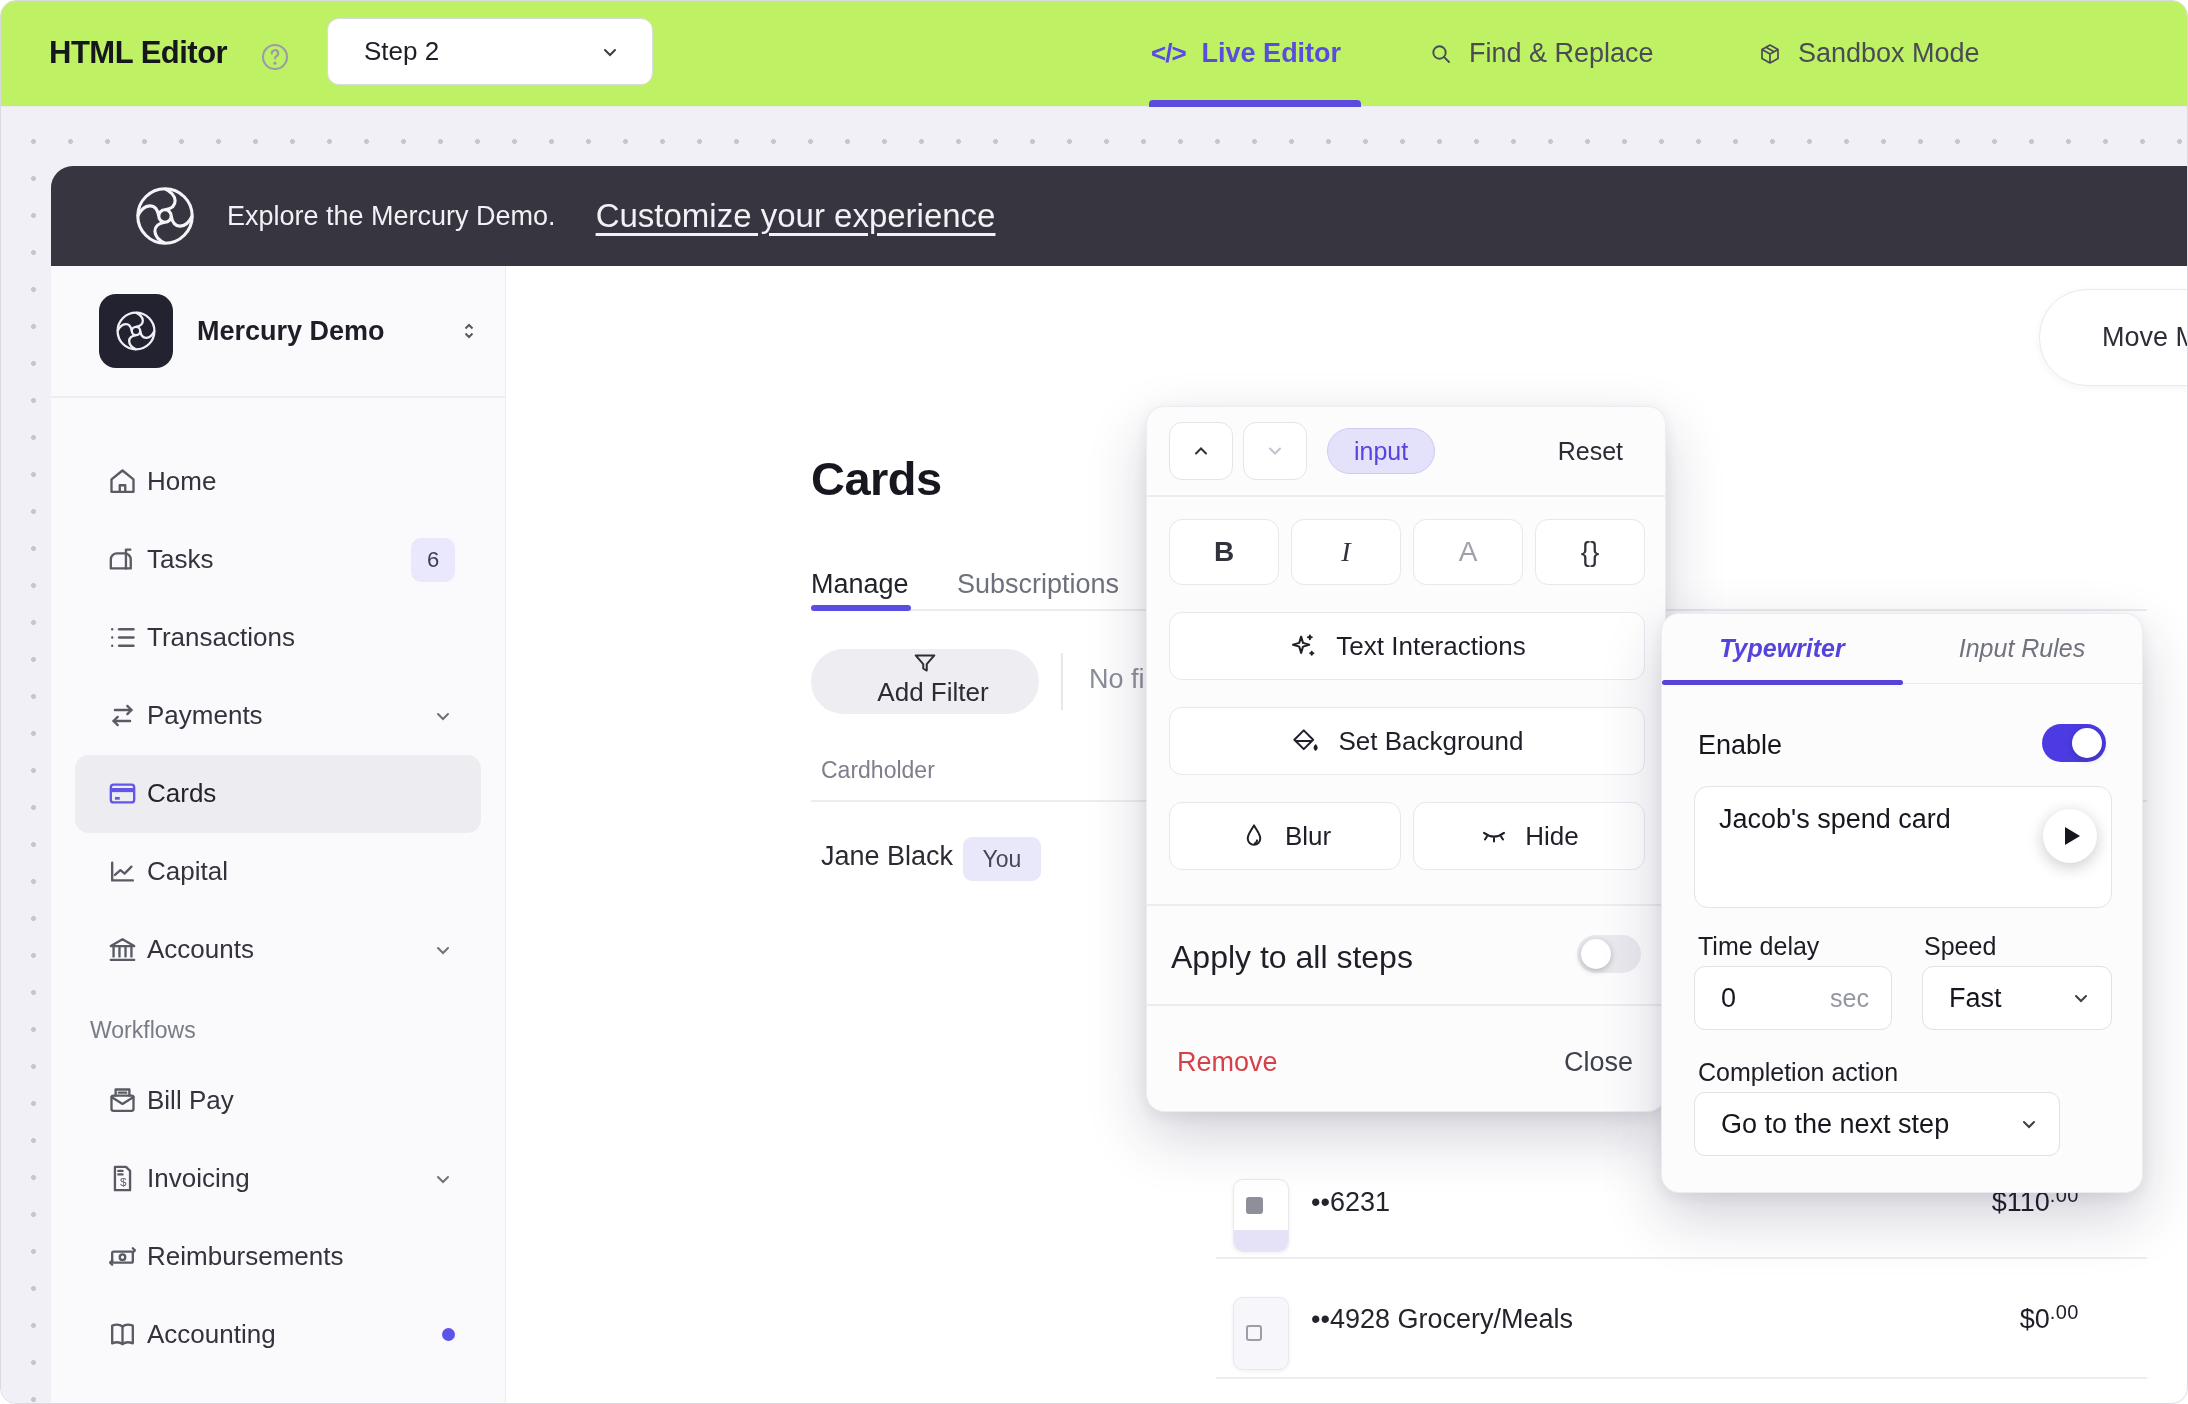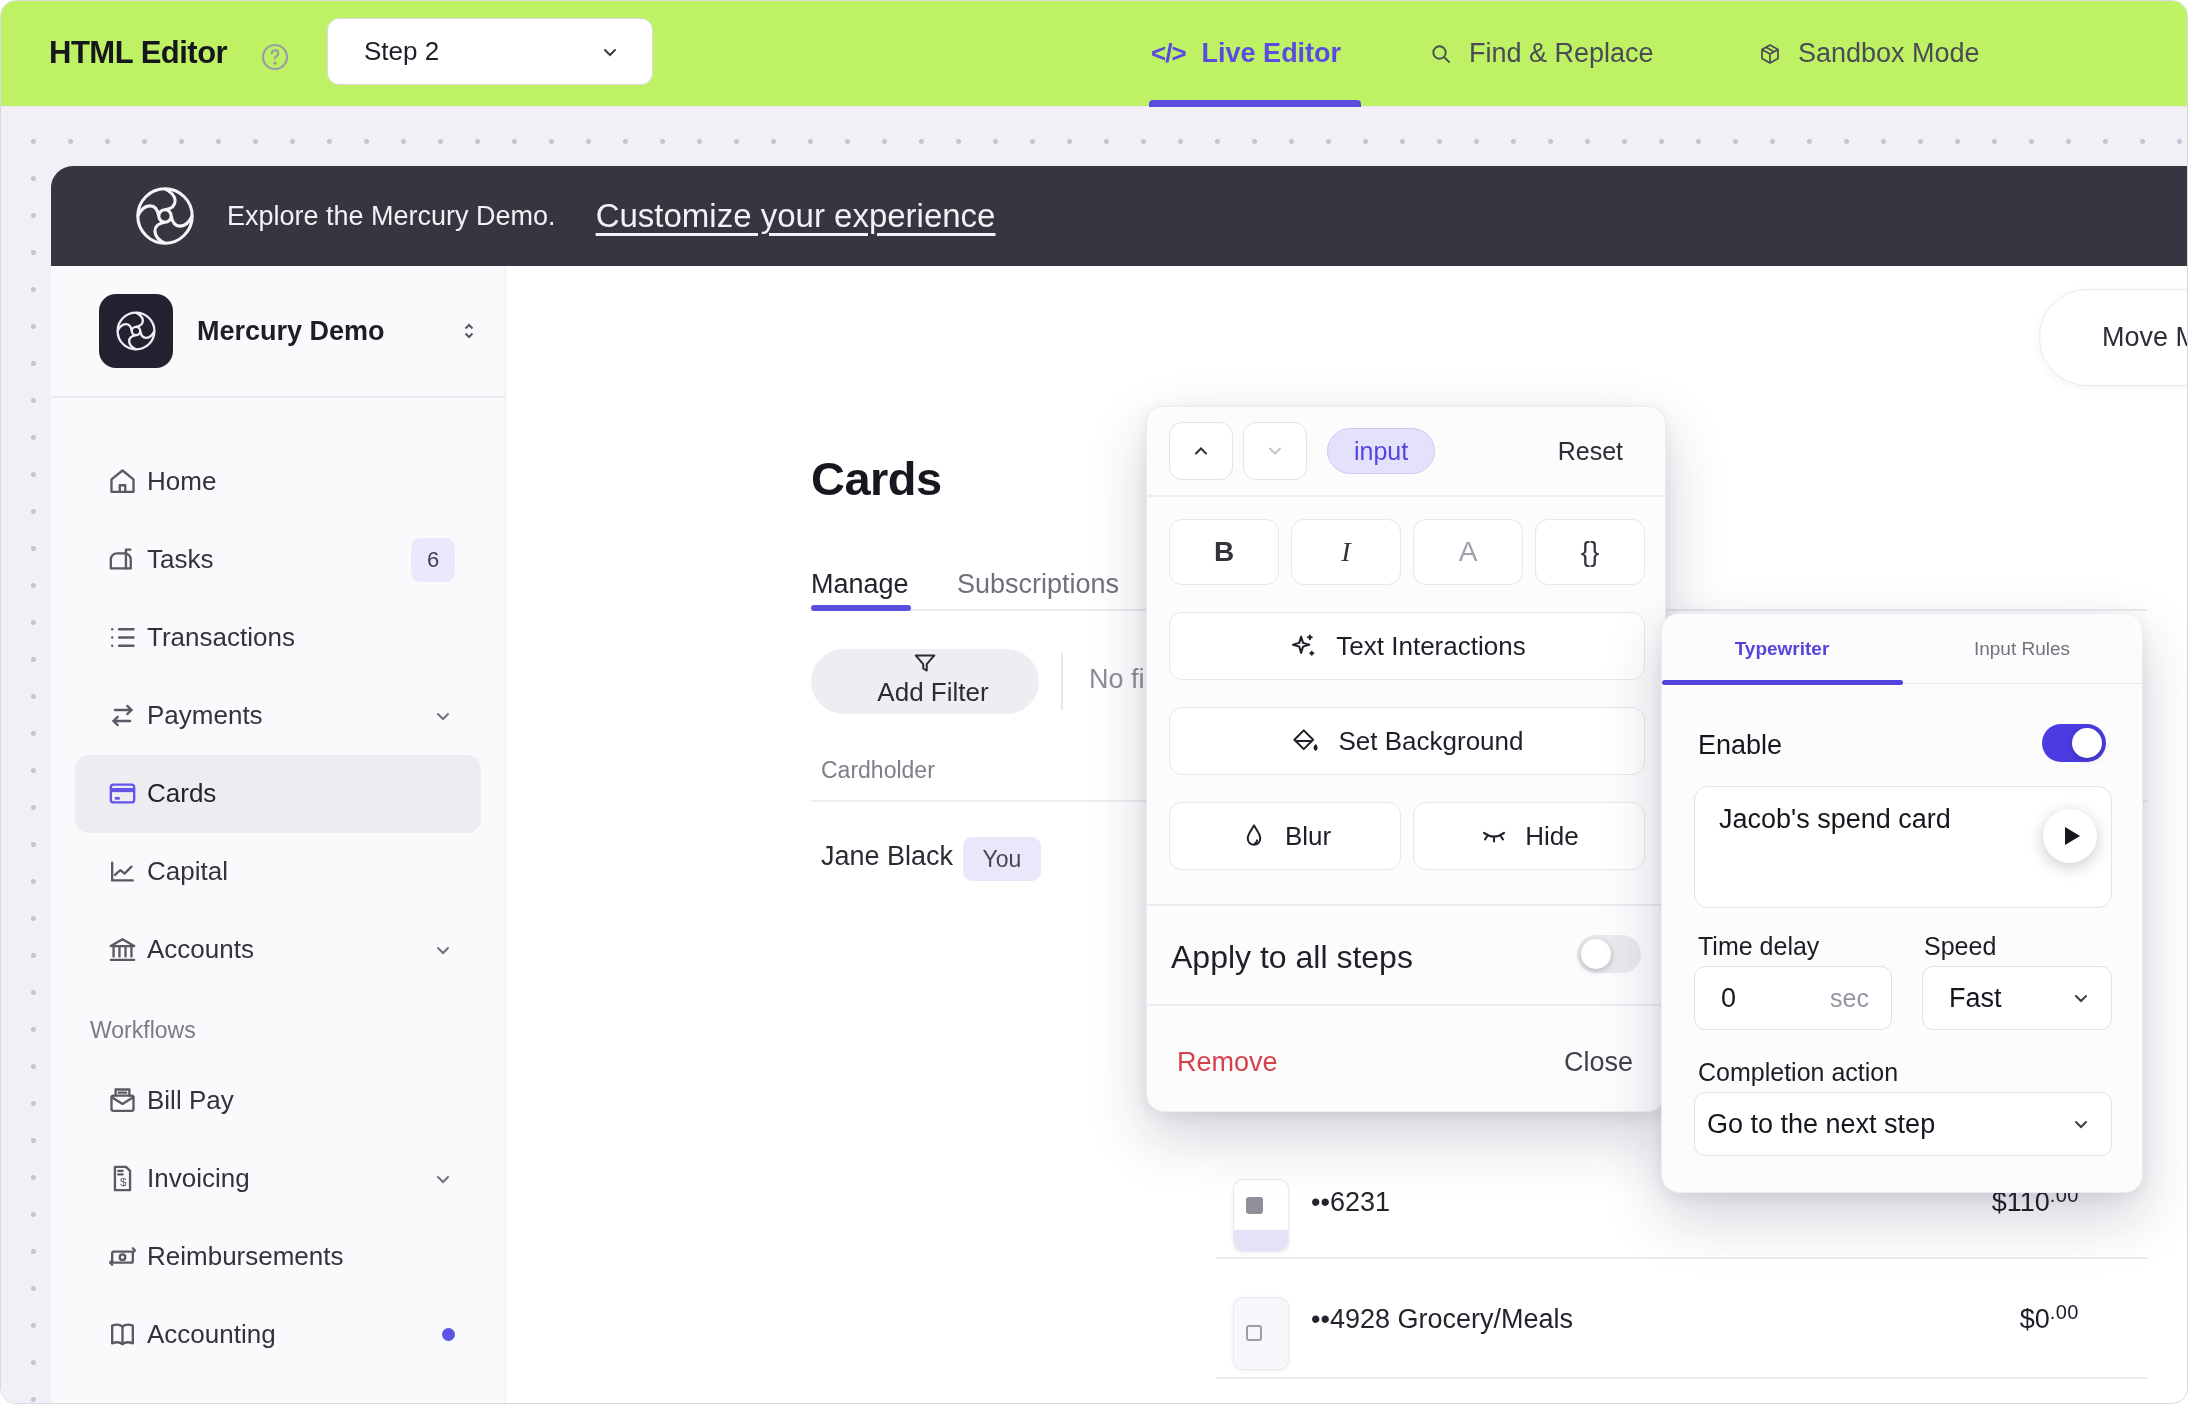--- a/index.html
+++ b/index.html
@@ -120,21 +120,21 @@
   .toggle.on { background:#4c3be2; }
   .knob { position:absolute; top:4px; width:30px; height:30px; border-radius:50%; background:#fff; box-shadow:0 2px 6px rgba(20,20,40,.25); }
   .toggle.off .knob { left:4px; }
   .toggle.on .knob { right:4px; }
   .remove-lbl { position:absolute; left:30px; top:640px; font-size:27px; font-weight:500; color:#d6404a; cursor:pointer; }
   .close-lbl { position:absolute; right:32px; top:640px; font-size:27px; font-weight:500; color:#3f414c; cursor:pointer; }
 
   
   .tw-panel { position:absolute; left:1660px; top:612px; width:482px; height:580px; z-index:50; }
   .tw-tabs { position:absolute; left:0; top:0; width:100%; height:70px; border-bottom:1.5px solid #e9e9ee; display:flex; }
-  .tw-tab { flex:1; display:flex; align-items:center; justify-content:center; font-size:19px; cursor:pointer; }
+  .tw-tab { flex:1; display:flex; align-items:center; justify-content:center; font-size:25px; cursor:pointer;font-style:italic; }
   .tw-tab.active { color:#5544dc; font-weight:600; }
   .tw-tab.idle { color:#70727e; font-weight:500; }
   .tw-underline { position:absolute; left:0; top:66px; width:241px; height:5px; background:#5544dc; border-radius:3px; }
   .enable-lbl { position:absolute; left:36px; top:116px; font-size:27px; font-weight:500; color:#15161e; }
   .tw-toggle { position:absolute; right:36px; top:110px; }
   .tw-textarea { position:absolute; left:32px; top:172px; width:418px; height:122px; background:#fff; border:1.5px solid #e4e4ea; border-radius:14px; cursor:text; }
   .tw-text { position:absolute; left:24px; top:17px; font-size:27px; color:#17181f; }
   .tw-play { position:absolute; right:14px; top:22px; width:54px; height:54px; border-radius:50%; background:#fff; box-shadow:0 4px 16px rgba(20,20,40,.22); display:flex; align-items:center; justify-content:center; cursor:pointer; }
   .tri-dark { width:0; height:0; border-left:15px solid #15161e; border-top:9px solid transparent; border-bottom:9px solid transparent; margin-left:4px; }
   .fld-lbl { position:absolute; font-size:25px; font-weight:500; color:#1b1c24; }
@@ -434,21 +434,21 @@
       <span>0</span>
       <span class="unit">sec</span>
     </div>
     <div class="fld" style="left:260px; top:352px; width:190px; height:64px; padding:0 18px 0 26px;">
       <span>Fast</span>
       <svg class="chev" viewBox="0 0 24 24" fill="none" stroke="currentColor" stroke-width="2" stroke-linecap="round">
           <path d="M7 10 L12 15 L17 10"></path>
         </svg>
     </div>
     <div class="fld-lbl" style="left:36px; top:444px;">Completion action</div>
-    <div class="fld" style="left:32px; top:478px; width:418px; height:64px; padding:0 18px 0 12px;gap:12px;">
+    <div class="fld" style="left:32px; top:478px; width:366px; height:64px; padding:0 18px 0 26px;gap:12px;">
       <span>Go to the next step</span>
       <svg class="chev" viewBox="0 0 24 24" fill="none" stroke="currentColor" stroke-width="2" stroke-linecap="round">
           <path d="M7 10 L12 15 L17 10"></path>
         </svg>
     </div>
   </div>
 
   <div class="topbar">
     <div class="app-title">HTML Editor</div>
     <svg class="help-ic" viewBox="0 0 24 24" fill="none" stroke="currentColor" stroke-width="1.6" stroke-linecap="round">

